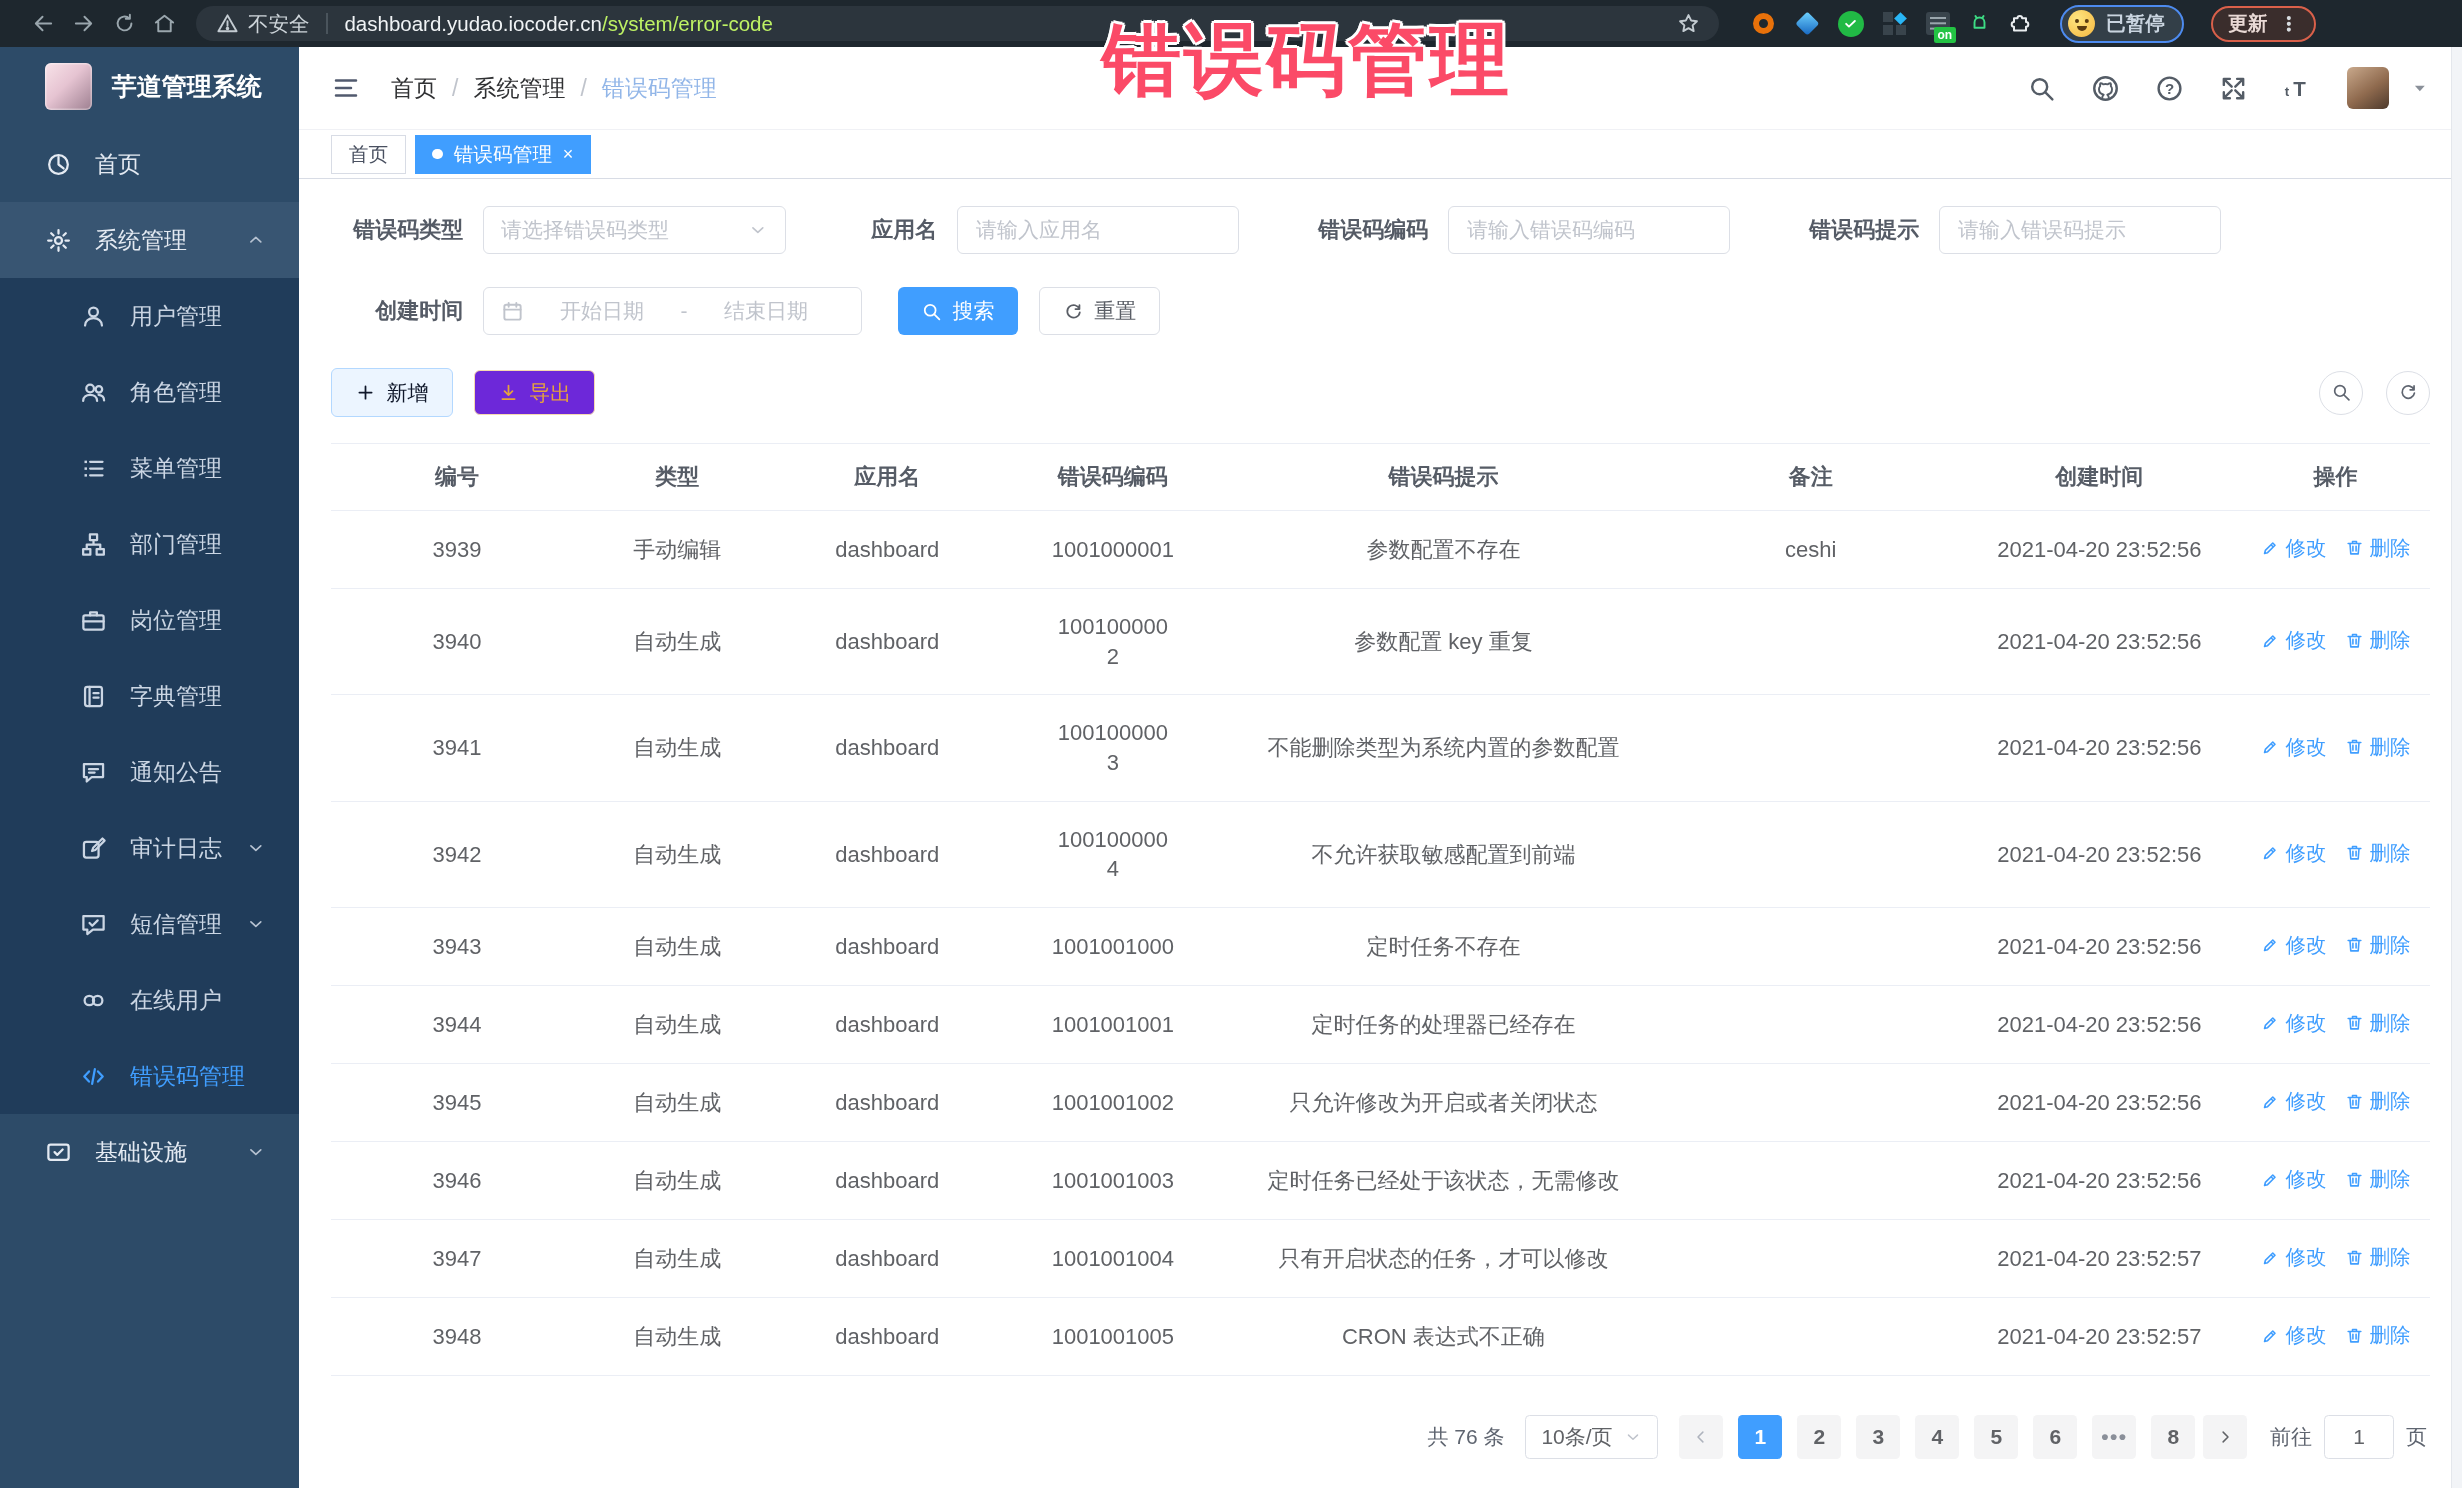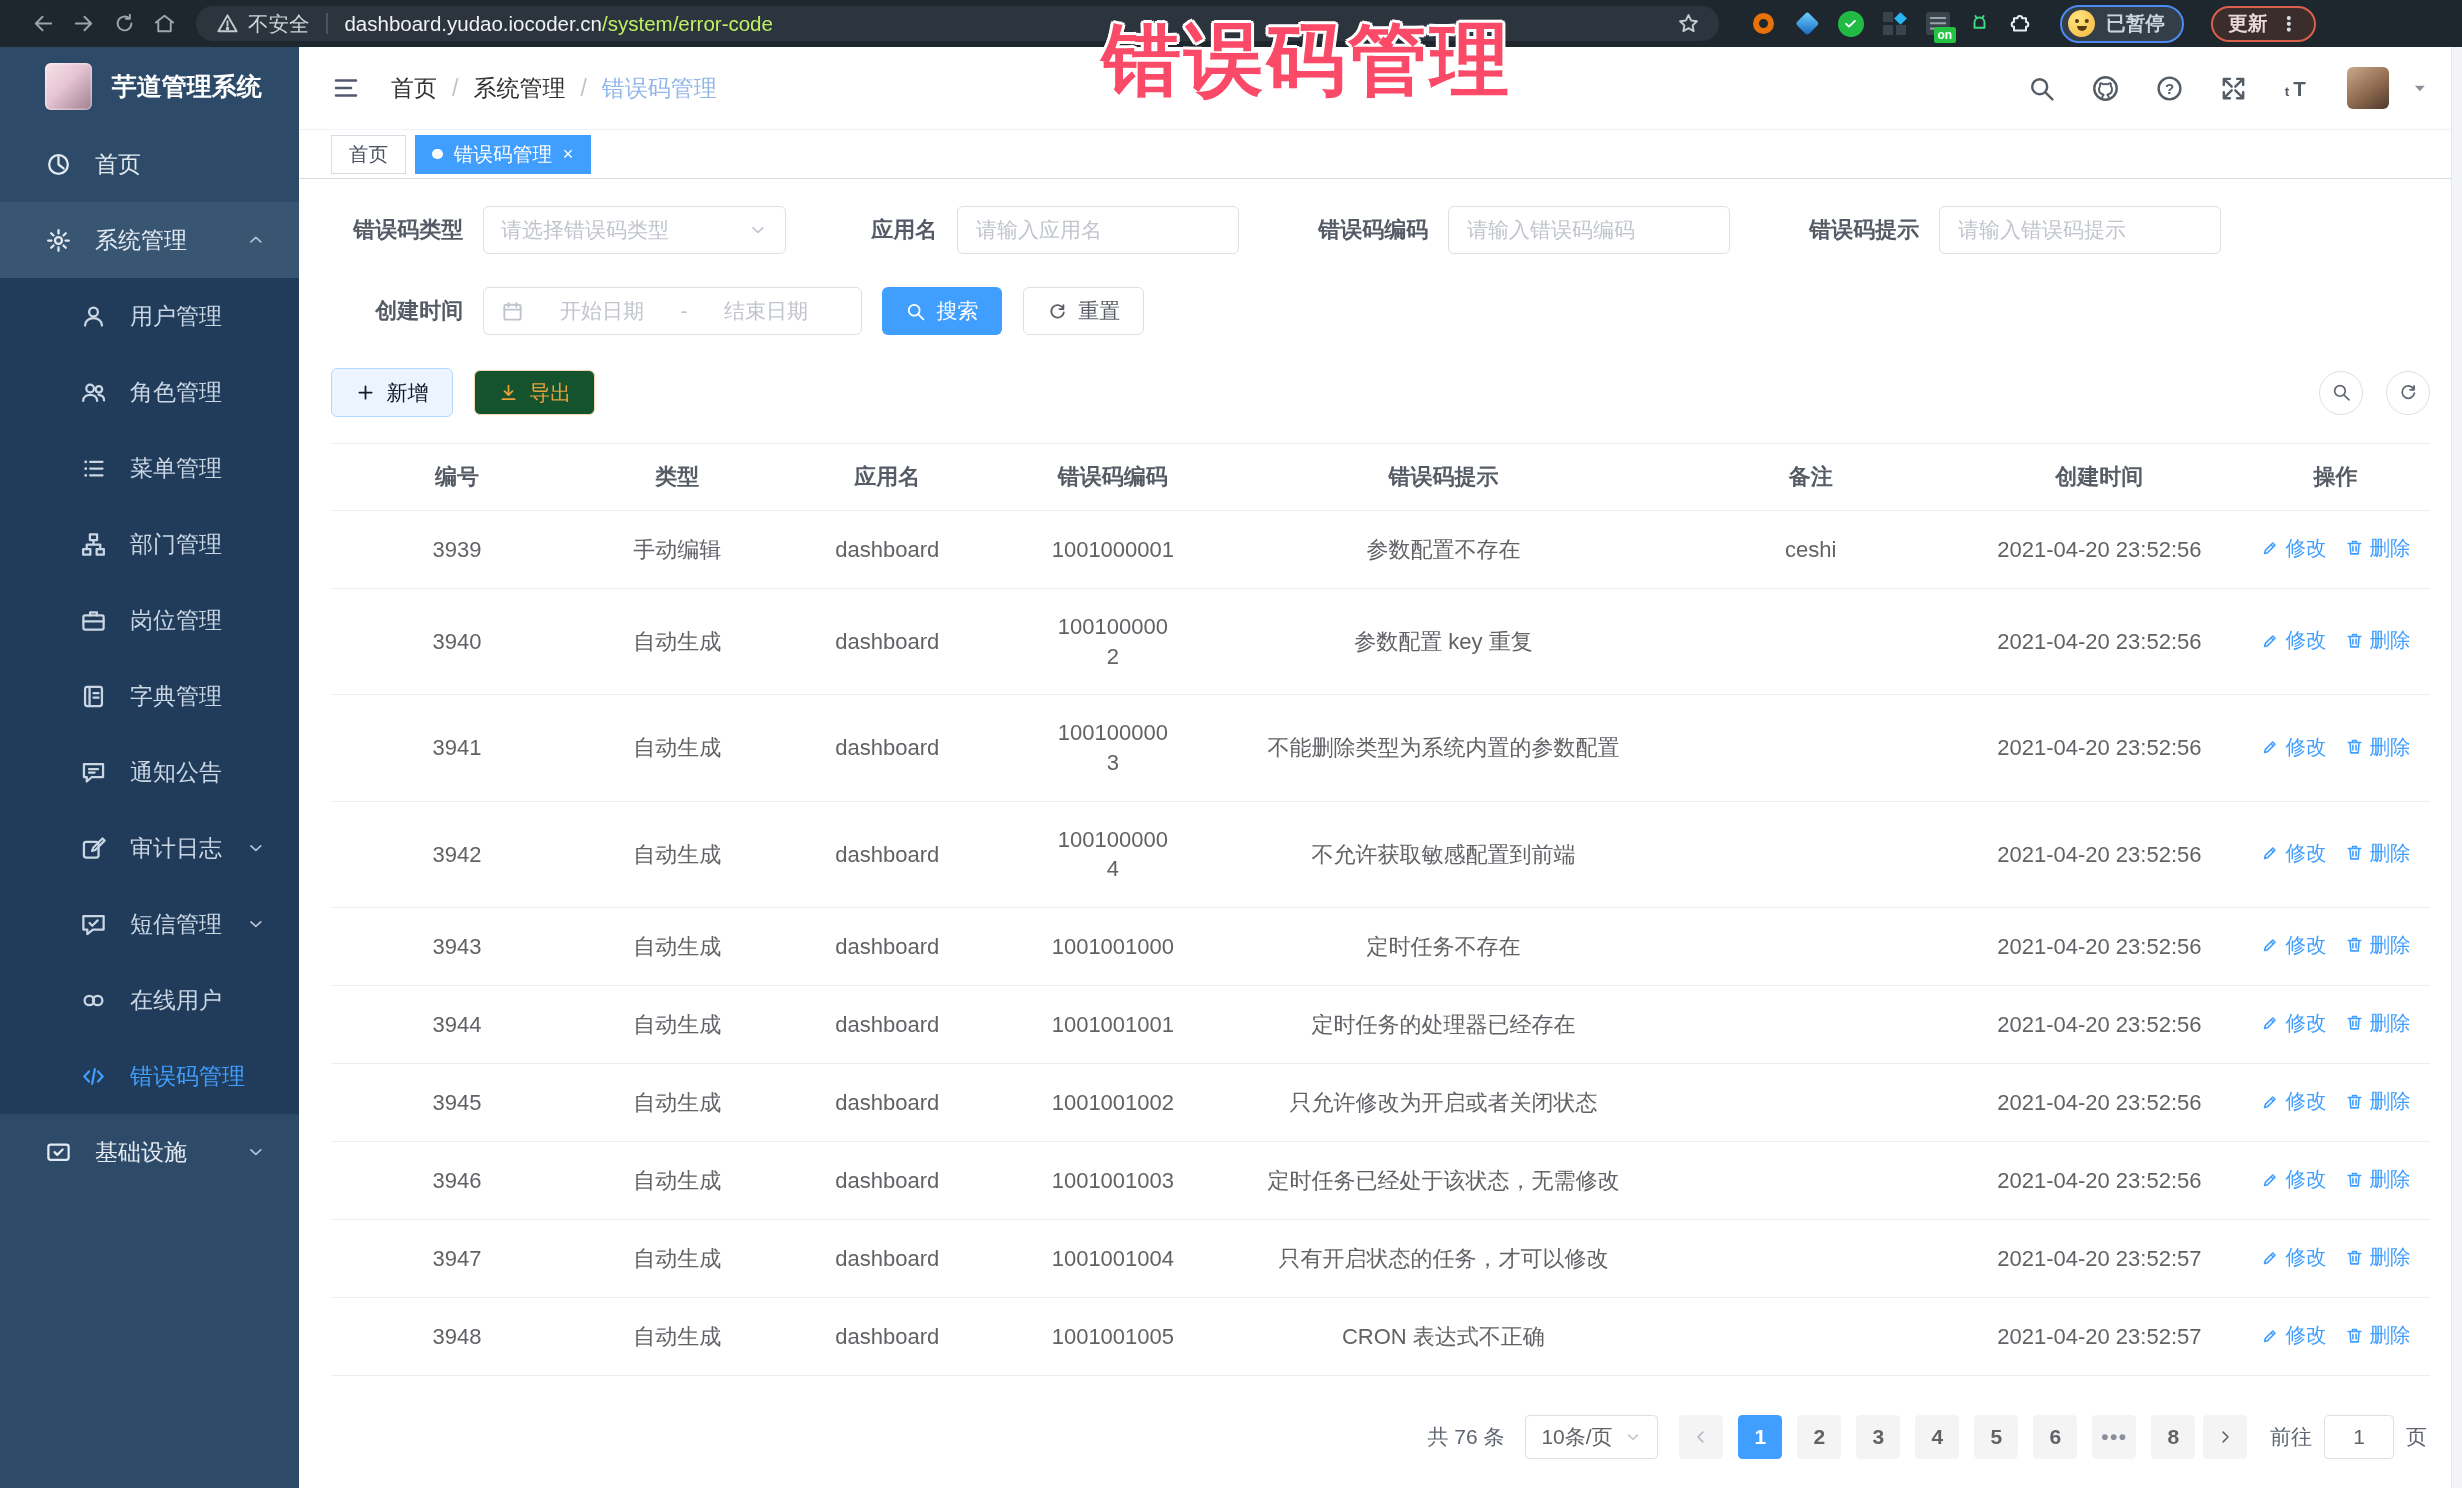--- a/index.html
+++ b/index.html
@@ -87,27 +87,27 @@
   .w-type { width:152px; } .w-app { width:98px; margin-left:73px; } .w-code { width:136px; margin-left:73px; } .w-hint { width:136px; margin-left:73px; }
   .f-select { width:303px; height:48px; border:1.5px solid #dcdfe6; border-radius:6px; background:#fff; display:flex; align-items:center; justify-content:space-between; padding:0 17px; font-size:21px; color:#c0c4cc; cursor:pointer; }
   .f-select .icon { width:19.7px; height:19.7px; color:#c0c4cc; }
   .f-input { width:282px; height:48px; border:1.5px solid #dcdfe6; border-radius:6px; padding:0 18px; font-size:21px; color:#606266; outline:none; }
   .f-input::placeholder { color:#c0c4cc; }
   .date-range { width:379px; height:48px; border:1.5px solid #dcdfe6; border-radius:6px; display:flex; align-items:center; padding:0 16.7px; color:#c0c4cc; font-size:21px; cursor:text; }
   .date-range .icon { width:23px; height:23px; color:#c0c4cc; flex-shrink:0; }
   .dr-part { flex:1; text-align:center; }
   .btn { display:inline-flex; align-items:center; gap:10.6px; border:none; border-radius:6px; font-size:21px; height:48px; padding:0 23px; }
   .btn .icon { width:21px; height:21px; }
-  .btn-search { background:#409eff; color:#fff; margin-left:20px; }
+  .btn-search { background:#409eff; color:#fff; margin-left:36px; }
   .btn-reset { background:#fff; color:#5a5e66; border:1.5px solid #dcdfe6; margin-left:21px; }
 
   
   .toolbar-row { display:flex; align-items:center; margin:4.5px 0 26px; }
   .btn-add { height:49px; background:#ecf5ff; border:1.5px solid #b3d8ff; color:#0f172a; }
-  .btn-export { height:45px; background:#14532d; border:1.5px solid #f5dab1; color:#e6a23c; margin-left:21px; }
+  .btn-export { height:45px; background:#6d28d9; border:1.5px solid #f5dab1; color:#e6a23c; margin-left:21px; }
   .mini-group { margin-left:auto; display:flex; gap:23px; }
   .mini-btn { width:44px; height:44px; border-radius:50%; border:1.5px solid #dcdfe6; background:#fff; color:#5f6570; display:flex; align-items:center; justify-content:center; }
   .mini-btn .icon { width:20.5px; height:20.5px; }
 
   
   table { width:100%; border-collapse:collapse; font-size:22px; color:#606266; table-layout:fixed; }
   thead th { font-weight:bold; color:#565c66; padding:18px 6px; border-top:1.5px solid #ebeef5; border-bottom:1.5px solid #ebeef5; text-align:center; }
   tbody td { padding:23px 6px; border-bottom:1.5px solid #ebeef5; text-align:center; vertical-align:middle; line-height:1.35; }
   .c-code { white-space:pre-line; }
   .col-id{width:12%}.col-type{width:9%}.col-app{width:11%}.col-code{width:10.5%}.col-msg{width:21%}.col-memo{width:14%}.col-created{width:13.5%}.col-ops{width:9%}

